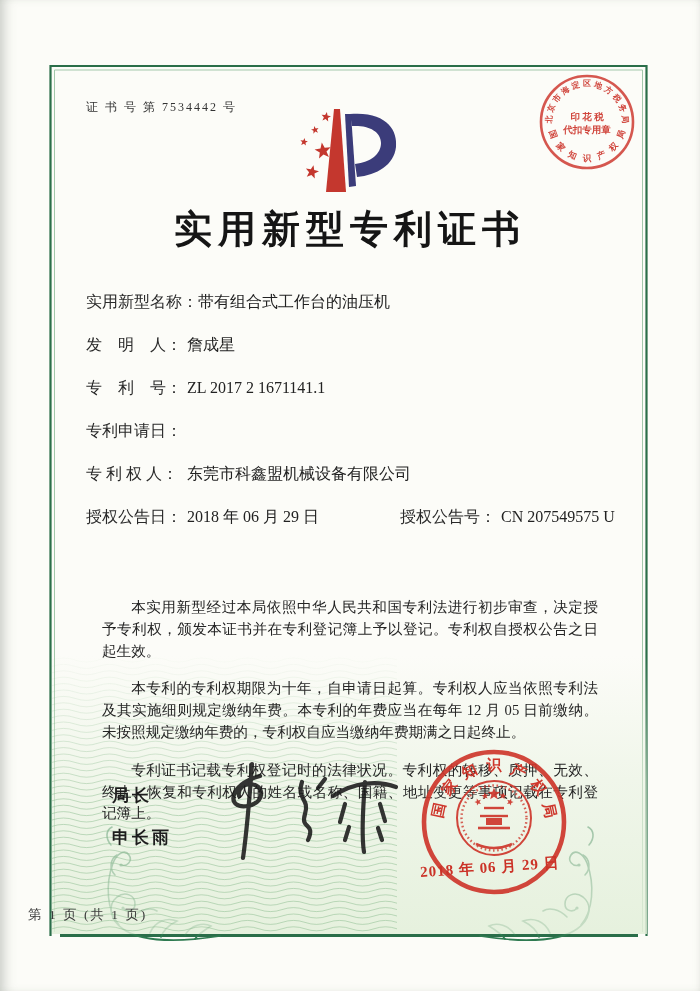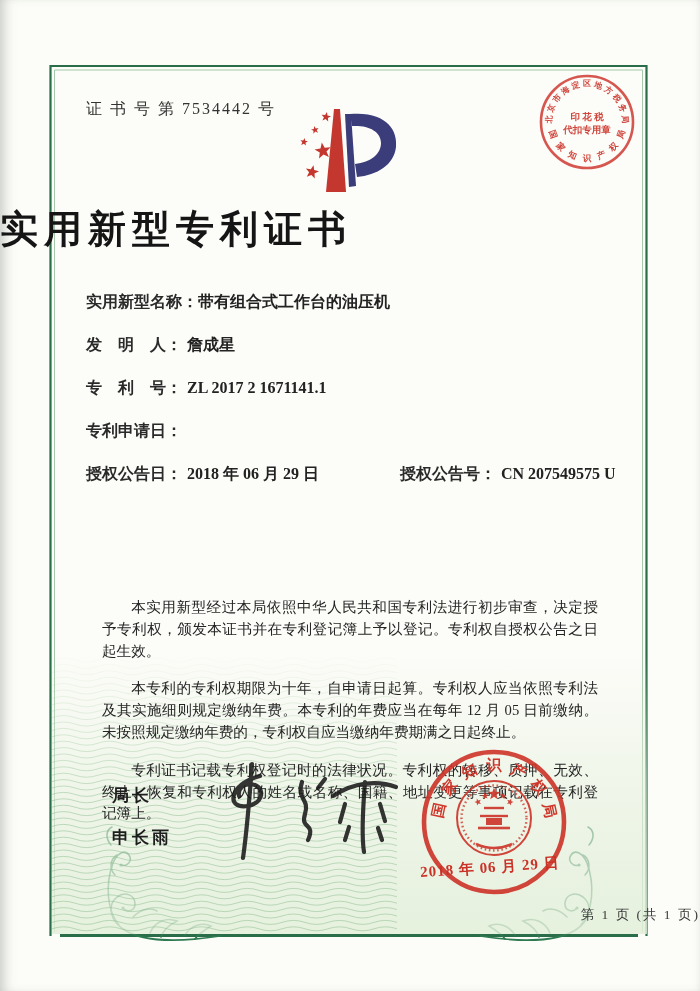--- a/index.html
+++ b/index.html
@@ -4,36 +4,36 @@
 <style>
   html,body{margin:0;padding:0;background:#e8e8e6;}
   .page{
     position:relative; width:700px; height:991px; margin:0 auto;
     background:#fcfcf8; overflow:hidden;
     font-family:"Liberation Serif","DejaVu Serif",serif;
     color:#262626;
     box-shadow: inset 10px 0 14px -8px rgba(110,120,110,.45), inset -4px 0 8px -6px rgba(140,150,140,.35);
   }
   .abs{position:absolute;}
-  .cert-no{left:86px; top:99px; font-size:16px; letter-spacing:2px; color:#333;}
-  .title{left:0; right:0; top:204px; font-size:38px; font-weight:700;
+  .cert-no{left:86px; top:99px; font-size:12px; letter-spacing:2px; color:#333;}
+  .title{left:0; right:0; top:204px; text-align:center; font-size:38px; font-weight:700;
          letter-spacing:6px; color:#151515;}
   .fields{left:86px; top:291px; right:55px; font-size:16px; line-height:22px;}
-  .field-row{display:flex; margin-bottom:21px; align-items:flex-end;font-weight:bold;}
+  .field-row{display:flex; margin-bottom:21px; align-items:flex-end;}
   .field-label{flex:0 0 101px; white-space:pre; color:#2a2a2a;}
   .field-value{white-space:pre-line; color:#222;}
   .row-address{margin-bottom:7px;}
   .grant-row{position:relative;}
   .grant-right{position:absolute; left:314px; top:0; display:flex;}
   .paras{left:86px; right:86px; top:581px; font-size:14.6px; line-height:21.8px;
          text-align:justify; color:#242424;}
   .paras p{margin:16px; text-indent:2em;}
   .officer{left:112px; top:784px; font-size:17px; letter-spacing:3px; color:#1d1d1d;font-weight:bold;}
   .officer div{margin-bottom:19px;}
-  .footer{left:0; right:0; top:906px; text-align:right; font-size:13.5px; letter-spacing:2px; color:#3c3c3c;}
+  .footer{left:0; right:0; top:906px; text-align:left; font-size:13.5px; letter-spacing:2px; color:#3c3c3c;padding-left:28px;}
   .seal-date{left:420px; top:857px; width:175px; color:#cb3227; font-size:15px;
              letter-spacing:1px; transform:rotate(-4deg); font-weight:600;}
   .waves{left:52px; top:656px; width:595px; height:278px; pointer-events:none;
          background:linear-gradient(180deg, rgba(234,243,228,0) 0%, rgba(230,241,222,.55) 45%, rgba(226,239,217,.85) 100%);}
   svg{display:block;}
 </style>
 </head>
 <body>
 
 <div class="page">
@@ -152,20 +152,24 @@
         <span class="field-label">发　明　人：</span>
         <span class="field-value">詹成星</span>
       </div>
       <div class="field-row">
         <span class="field-label">专　利　号：</span>
         <span class="field-value">ZL 2017 2 1671141.1</span>
       </div>
       <div class="field-row">
         <span class="field-label">专利申请日：</span>
       </div>
+      <div class="field-row">
+        <span class="field-label">专 利 权 人：</span>
+        <span class="field-value">东莞市科鑫盟机械设备有限公司</span>
+      </div>
       <div class="field-row grant-row">
         <span class="field-label">授权公告日：</span>
         <span class="field-value">2018 年 06 月 29 日</span>
         <span class="grant-right">
           <span class="field-label">授权公告号：</span>
           <span class="field-value">CN 207549575 U</span>
         </span>
       </div>
     </div>
 

